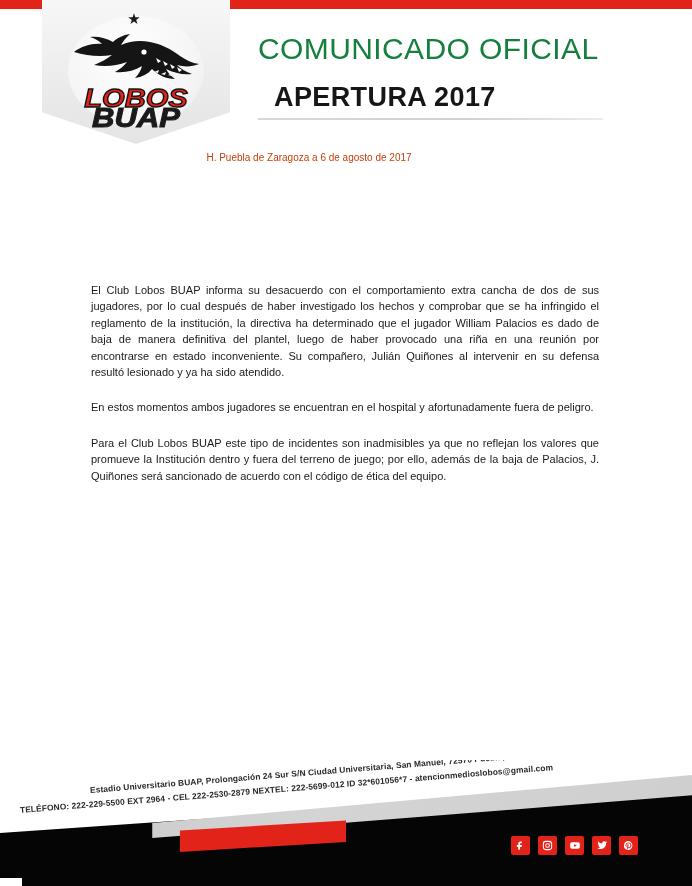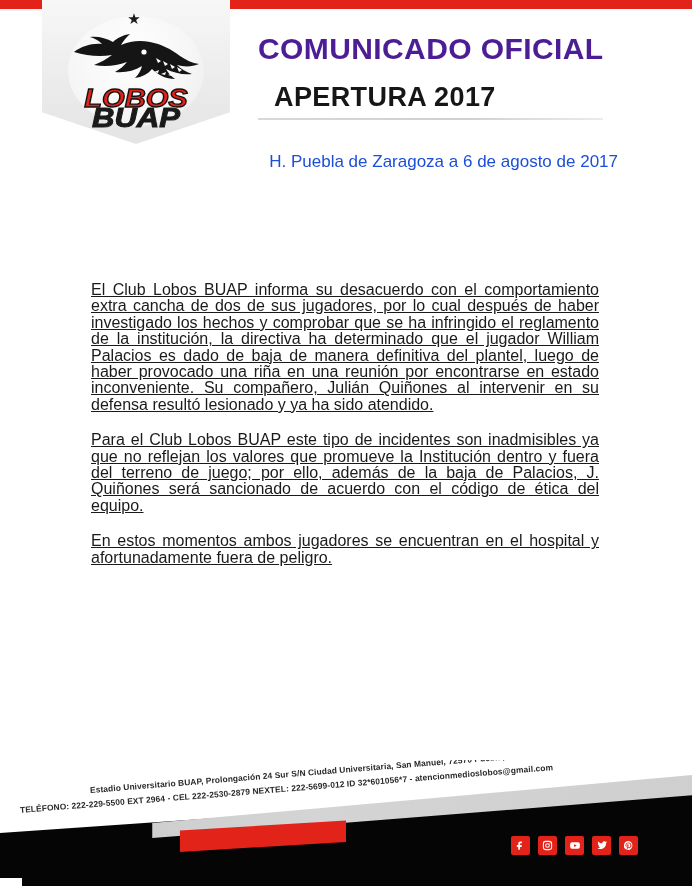--- a/index.html
+++ b/index.html
@@ -99,22 +99,22 @@
     line-height: 27px;
   }
 
   .title-block {
     position: absolute;
     left: 258px; top: 32px;
     width: 400px;
   }
   .title-line1 {
     font-size: 30px;
-    font-weight: bold;
-    color: #4c1d95;
+    font-weight: normal;
+    color: #15803d;
     letter-spacing: 0.4px;
     line-height: 34px;
     margin: 0;
   }
   .title-line2 {
     font-size: 27px;
     font-weight: bold;
     color: #161616;
     letter-spacing: 0.4px;
     line-height: 31px;
@@ -123,38 +123,37 @@
   .title-rule {
     position: absolute;
     left: 258px; top: 118px;
     width: 345px; height: 2px;
     background: linear-gradient(90deg, #d8d8d8 0%, #d0d0d0 60%, #ebebeb 100%);
   }
   .date-line {
     position: absolute;
     left: 0; top: 152px;
     width: 618px;
-    text-align: right;
-    font-size: 17px;
-    color: #1d4ed8;
+    text-align: center;
+    font-size: 10px;
+    color: #c2410c;
   }
 
   
   .body-copy {
     position: absolute;
     left: 91px; top: 282px;
     width: 508px;
   }
   .para {
     margin: 0 0 19px 0;
-    font-size: 16px;
+    font-size: 11px;
     line-height: 16.4px;
     color: #1a1a1a;
     text-align: justify;
-    text-decoration: underline;
   }
   .para:last-child { margin-bottom: 0; }
 
   
   .footer {
     position: absolute;
     left: 0; top: 760px;
     width: 692px; height: 126px;
     overflow: hidden;
   }
@@ -254,22 +253,22 @@
   <div class="title-block">
     <div class="title-line1">COMUNICADO OFICIAL</div>
     <div class="title-line2">APERTURA 2017</div>
   </div>
   <div class="title-rule"></div>
 
   <div class="date-line">H. Puebla de Zaragoza a 6 de agosto de 2017</div>
 
   <div class="body-copy">
     <p class="para">El Club Lobos BUAP informa su desacuerdo con el comportamiento extra cancha de dos de sus jugadores, por lo cual después de haber investigado los hechos y comprobar que se ha infringido el reglamento de la institución, la directiva ha determinado que el jugador William Palacios es dado de baja de manera definitiva del plantel, luego de haber provocado una riña en una reunión por encontrarse en estado inconveniente. Su compañero, Julián Quiñones al intervenir en su defensa resultó lesionado y ya ha sido atendido.</p>
+    <p class="para">En estos momentos ambos jugadores se encuentran en el hospital y afortunadamente fuera de peligro.</p>
     <p class="para">Para el Club Lobos BUAP este tipo de incidentes son inadmisibles ya que no reflejan los valores que promueve la Institución dentro y fuera del terreno de juego; por ello, además de la baja de Palacios, J. Quiñones será sancionado de acuerdo con el código de ética del equipo.</p>
-    <p class="para">En estos momentos ambos jugadores se encuentran en el hospital y afortunadamente fuera de peligro.</p>
   </div>
 
   <div class="footer">
     <div class="f-black"></div>
     <div class="f-gray"></div>
     <div class="f-red"></div>
     <div class="f-white-strip"></div>
 
     <div class="f-address">Estadio Universitario BUAP, Prolongación 24 Sur S/N Ciudad Universitaria, San Manuel, 72570 Puebla, Pue.</div>
     <div class="f-phone">TELÉFONO: 222-229-5500 EXT 2964 - CEL 222-2530-2879 NEXTEL: 222-5699-012 ID 32*601056*7 - atencionmedioslobos@gmail.com</div>

